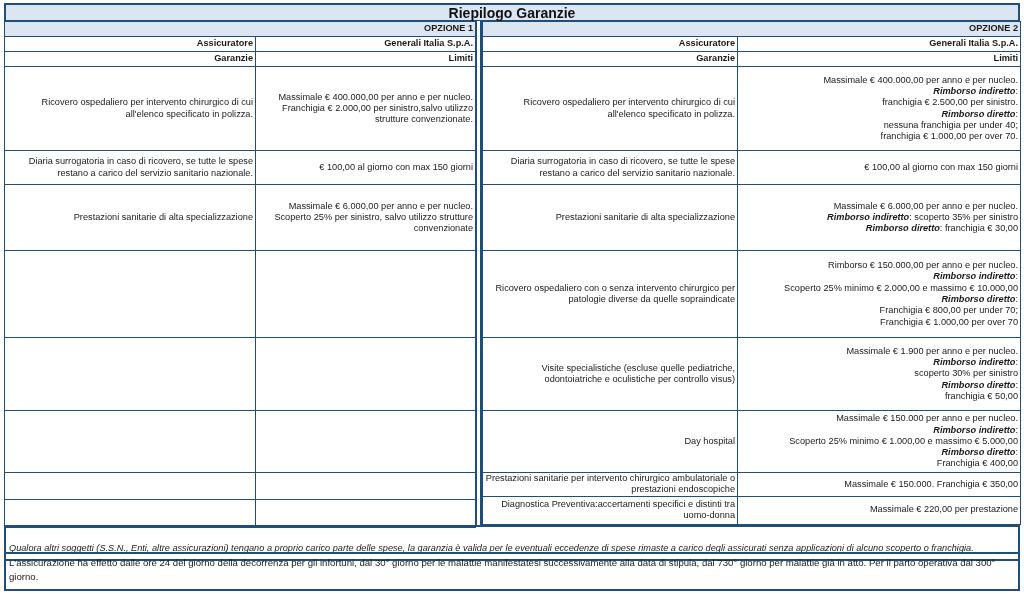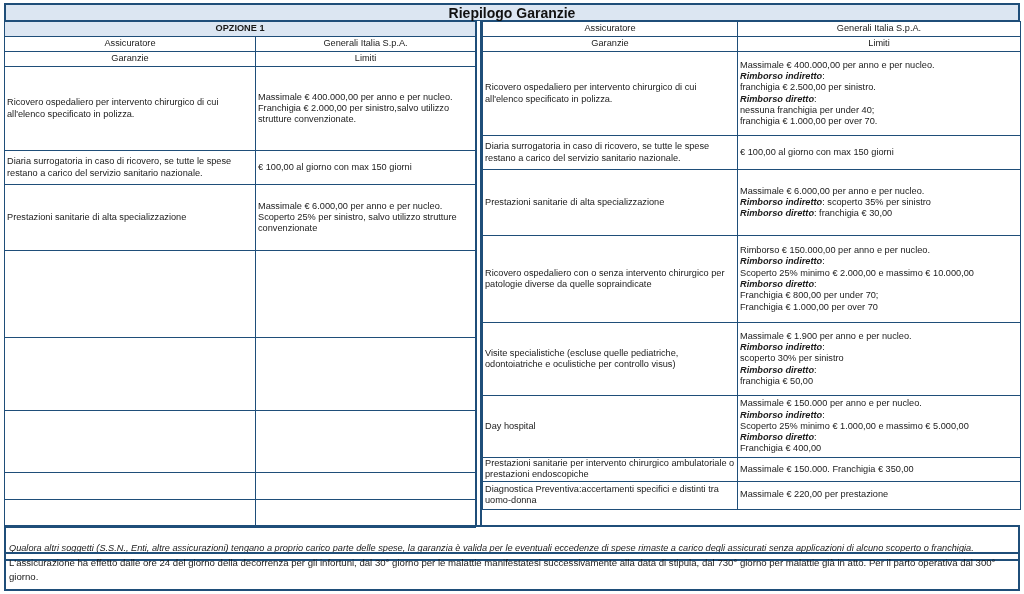--- a/index.html
+++ b/index.html
@@ -6,23 +6,23 @@
   html, body { width: 1024px; height: 594px; background: #ffffff; overflow: hidden; }
   body { font-family: "Liberation Sans", sans-serif; color: #1a1a1a; position: relative; }
   .abs { position: absolute; }
   .title { left: 4px; top: 3px; width: 1016px; height: 19px; background: #dce6f2; border: 2px solid #1f4e79; border-bottom: 2px solid #1f4e79;
            font-weight: bold; font-size: 14px; text-align: center; line-height: 16px; color: #111; }
   .panel { position: absolute; top: 21px; }
   .panel-1 { left: 4px; width: 471px; }
   .panel-2 { left: 482px; width: 538px; }
   .gap { position: absolute; left: 475px; top: 21px; width: 7px; height: 506px; background: #ffffff; border-left: 2px solid #1f4e79; border-right: 2px solid #1f4e79; }
   table.grid { border-collapse: collapse; width: 100%; table-layout: fixed; }
-  table.grid td { border: 1.5px solid #1f4e79; font-size: 9.2px; line-height: 11.3px; vertical-align: middle; padding: 0 2px; }
+  table.grid td { border: 1.5px solid #1f4e79; font-size: 9.2px; line-height: 11.3px; vertical-align: middle; padding: 0 2px; text-align: right; }
   .opt-head td { background: #dce6f2; font-weight: bold; text-align: center; font-size: 9.5px; height: 15px; padding: 0; }
-  .hdr td { font-weight: normal; text-align: center; font-size: 9.5px; height: 15px; padding: 0; }
+  .hdr td { font-weight: bold; text-align: center; font-size: 9.5px; height: 15px; padding: 0; }
   .b { font-weight: bold; font-style: italic; }
   .line { display: block; }
   .footer { position: absolute; left: 4px; width: 1016px; border: 2px solid #1f4e79; font-size: 9.2px; line-height: 11.5px; padding: 16px 3px; }
   .footer-1 { top: 525px; height: 29px; font-style: italic; }
   .footer-2 { top: 552px; height: 39px; font-size: 9.6px; line-height: 14px; padding-top: 2px; }
 </style>
 </head>
 <body>
 
 <div class="abs title">Riepilogo Garanzie</div>
@@ -90,20 +90,23 @@
 
 <div class="gap"></div>
 
 <div class="panel panel-2">
   <table class="grid">
     <colgroup>
         <col style="width:255px">
         <col style="width:283px">
       </colgroup>
     <tbody id="opt2-body">
+      <tr class="opt-head">
+          <td colspan="2">OPZIONE 2</td>
+        </tr>
       <tr class="hdr">
         <td>Assicuratore</td>
         <td>Generali Italia S.p.A.</td>
       </tr>
       <tr class="hdr">
         <td>Garanzie</td>
         <td>Limiti</td>
       </tr>
     <tr style="height: 84px;">
           <td>Ricovero ospedaliero per intervento chirurgico di cui all'elenco specificato in polizza.</td>

